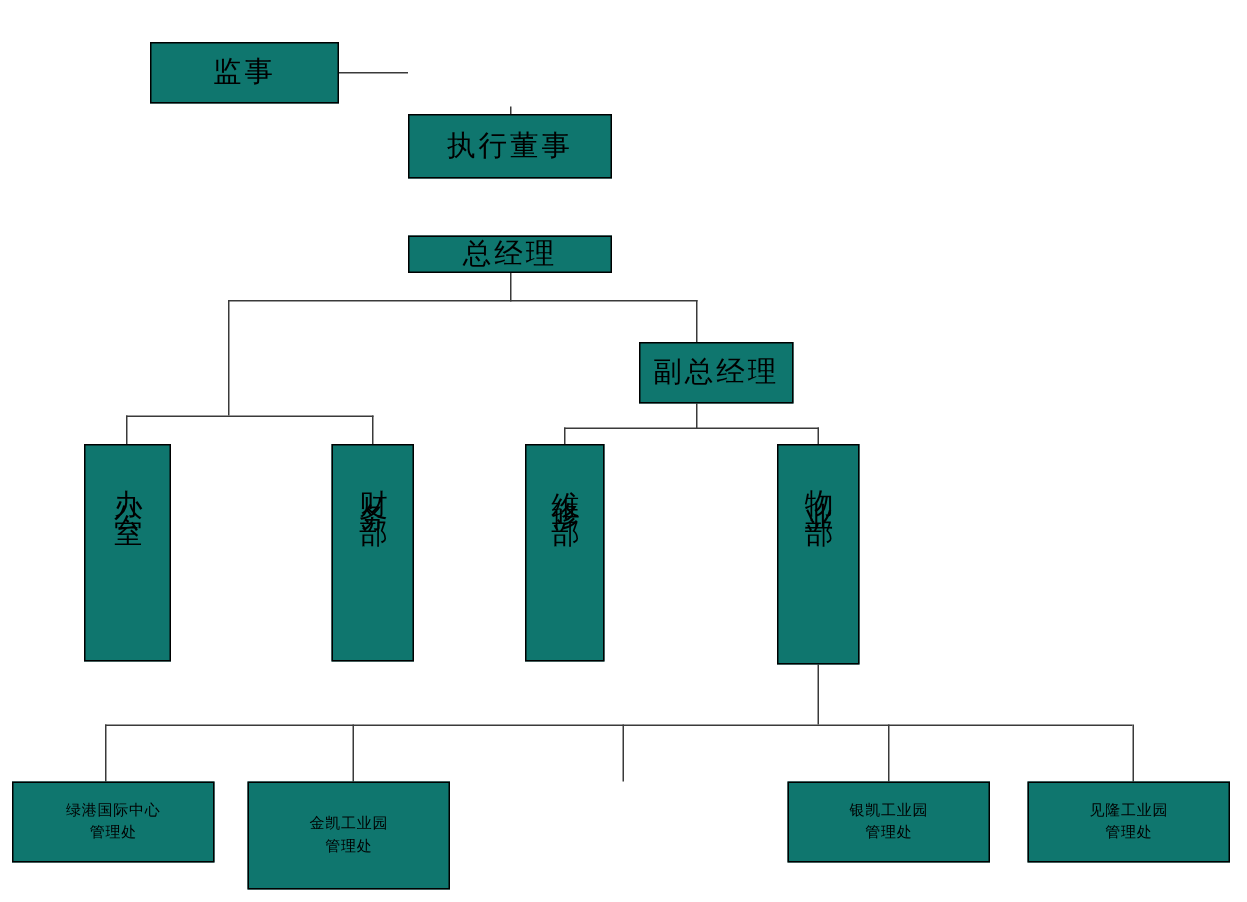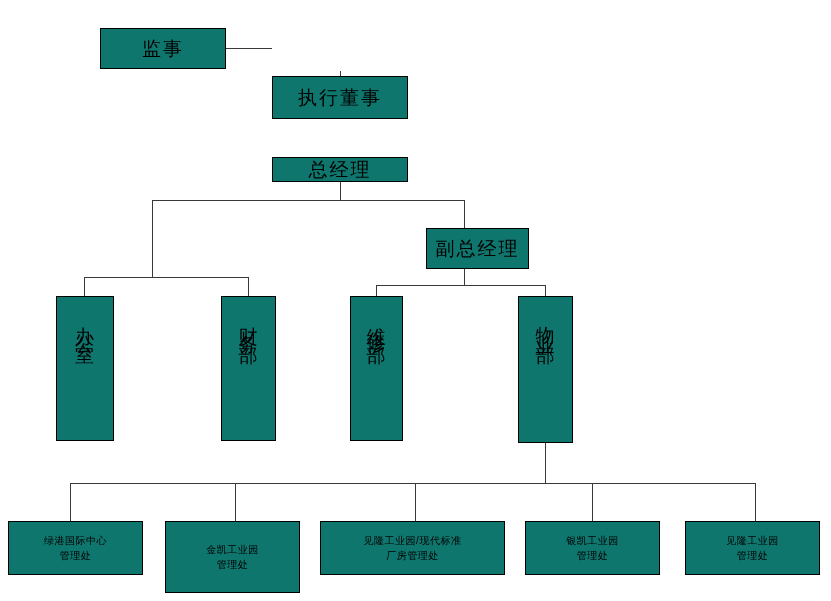--- a/index.html
+++ b/index.html
@@ -138,24 +138,20 @@
   <div class="node leaf" style="left:8px; top:521px; width:135px; height:54px;">
     <span class="node-label">绿港国际中心
 管理处</span>
   </div>
 
   <div class="node leaf" style="left:165px; top:521px; width:135px; height:72px;">
     <span class="node-label">金凯工业园
 管理处</span>
   </div>
 
-  <div class="node leaf" style="left:320px; top:521px; width:185px; height:54px;">
-    <span class="node-label">见隆工业园/现代标准
-厂房管理处</span>
-  </div>
 
   <div class="node leaf" style="left:525px; top:521px; width:135px; height:54px;">
     <span class="node-label">银凯工业园
 管理处</span>
   </div>
 
   <div class="node leaf" style="left:685px; top:521px; width:135px; height:54px;">
     <span class="node-label">见隆工业园
 管理处</span>
   </div>

